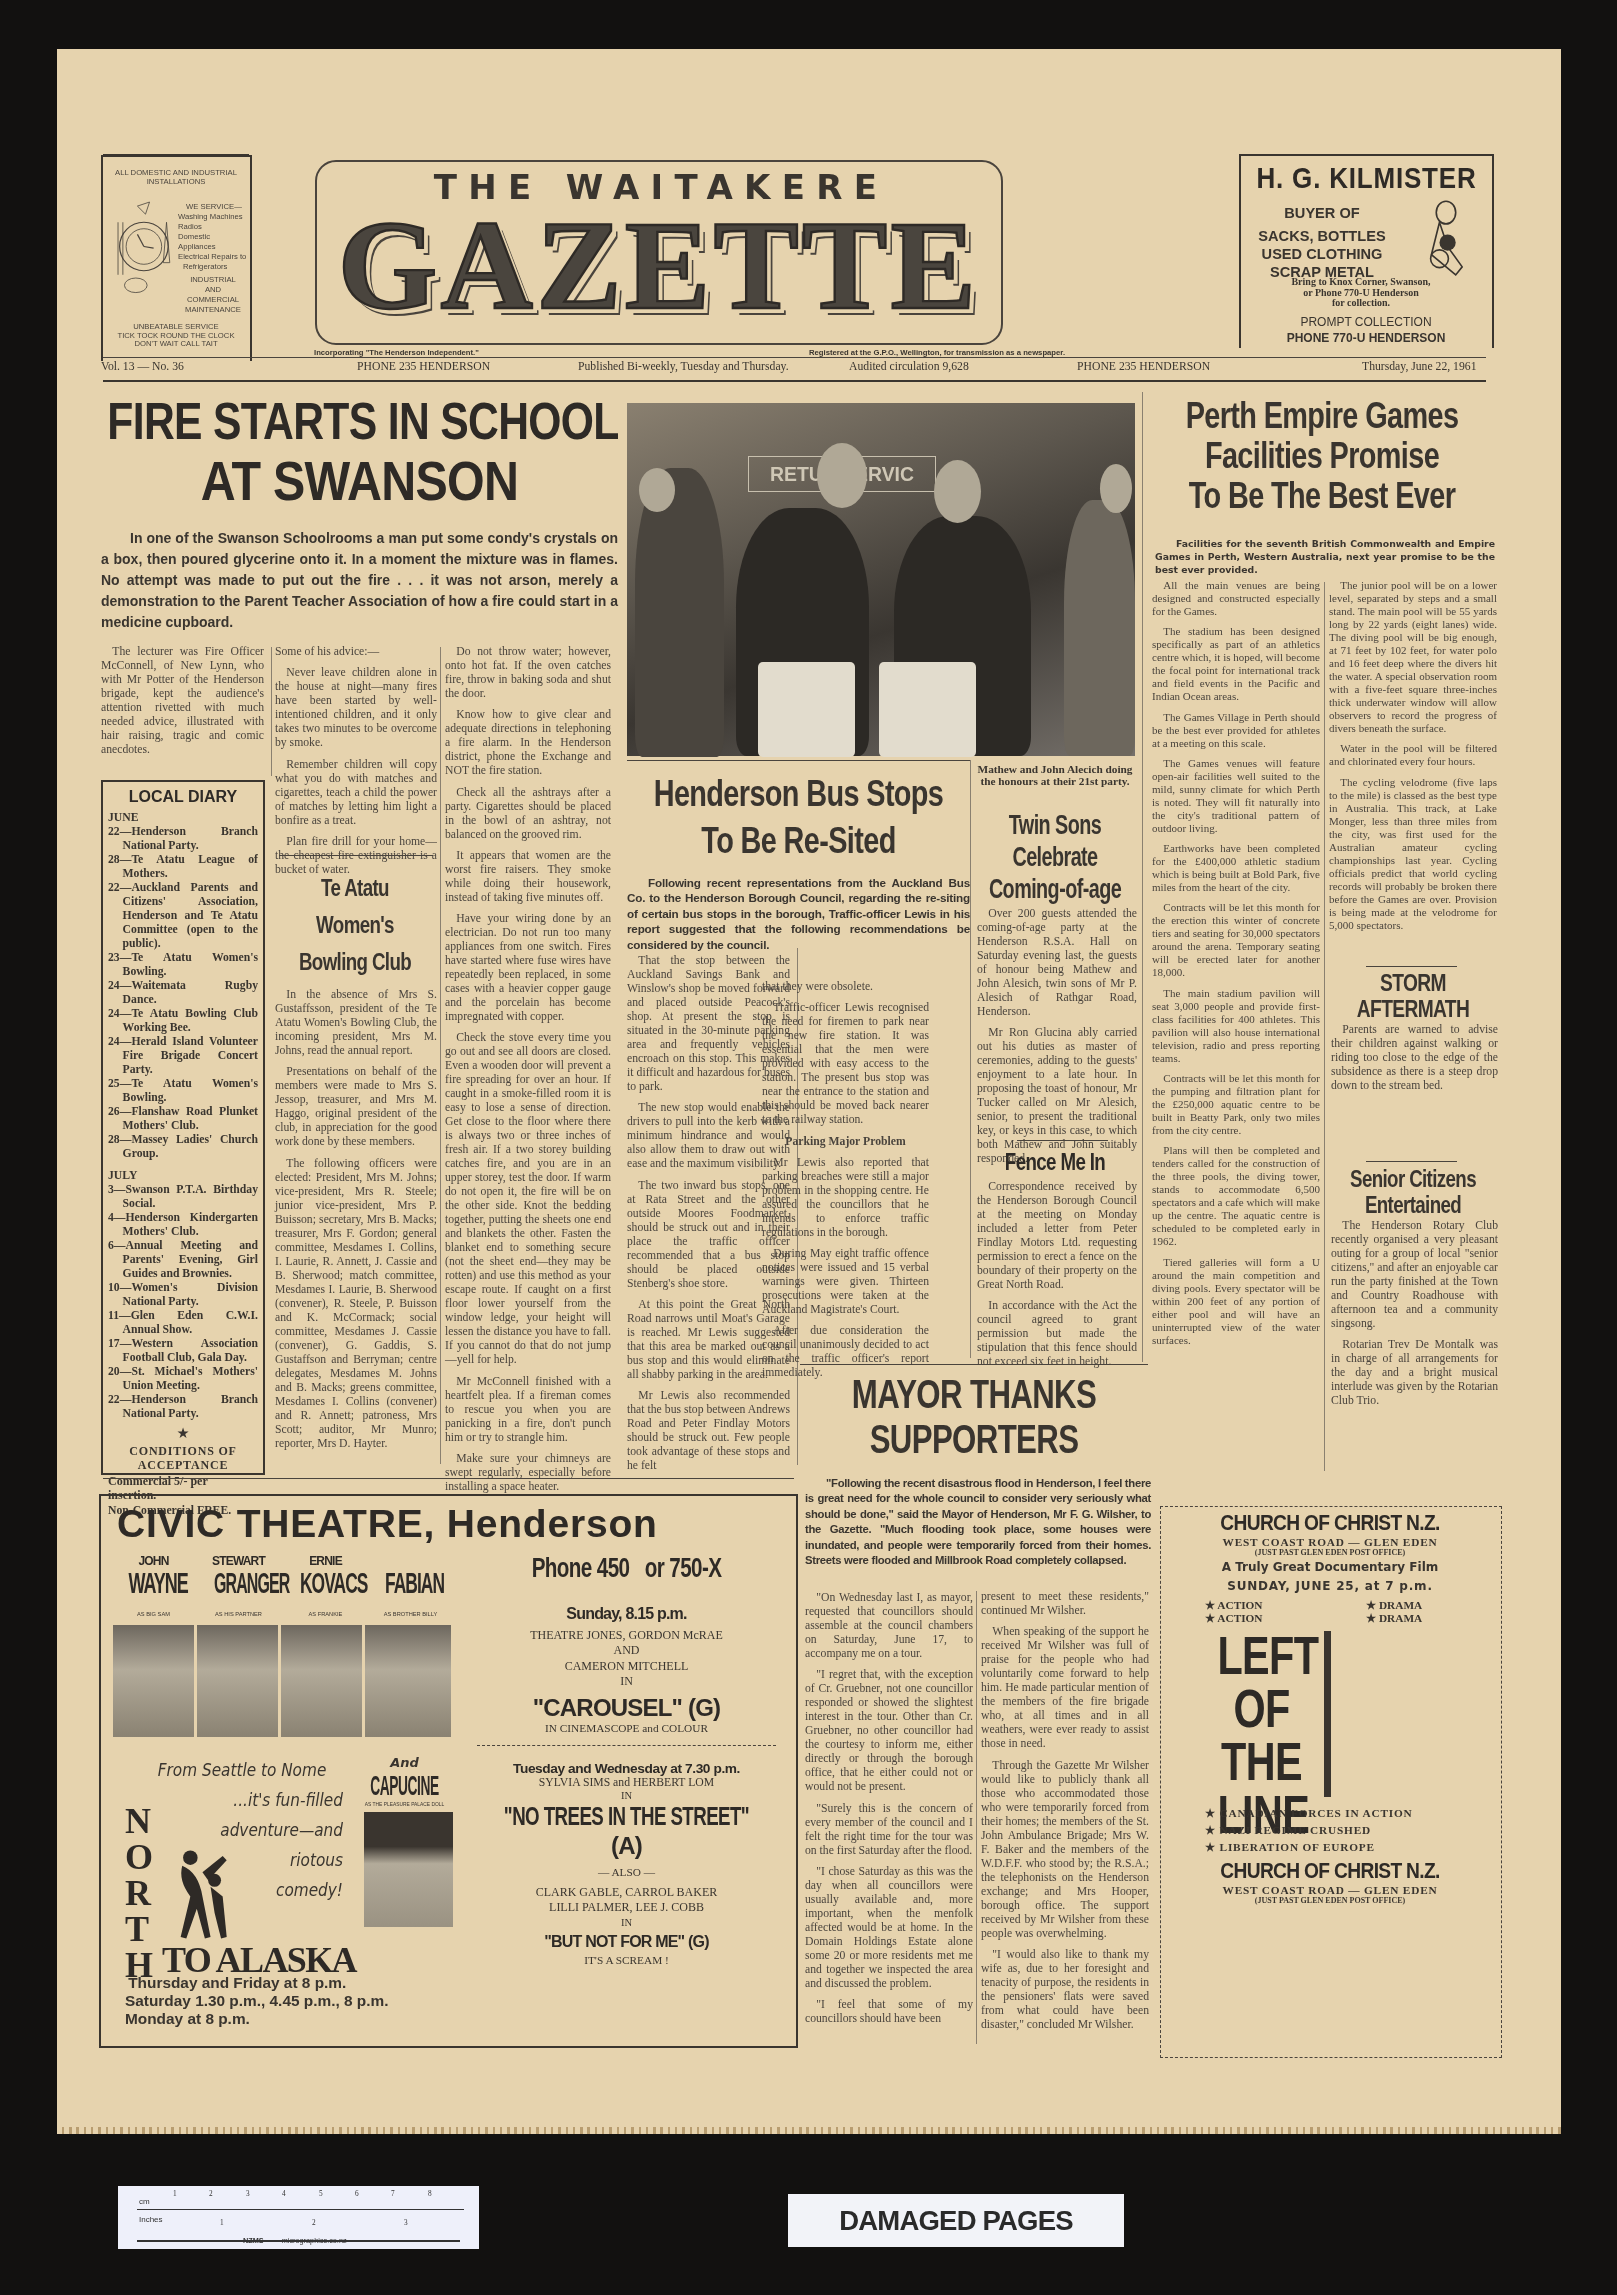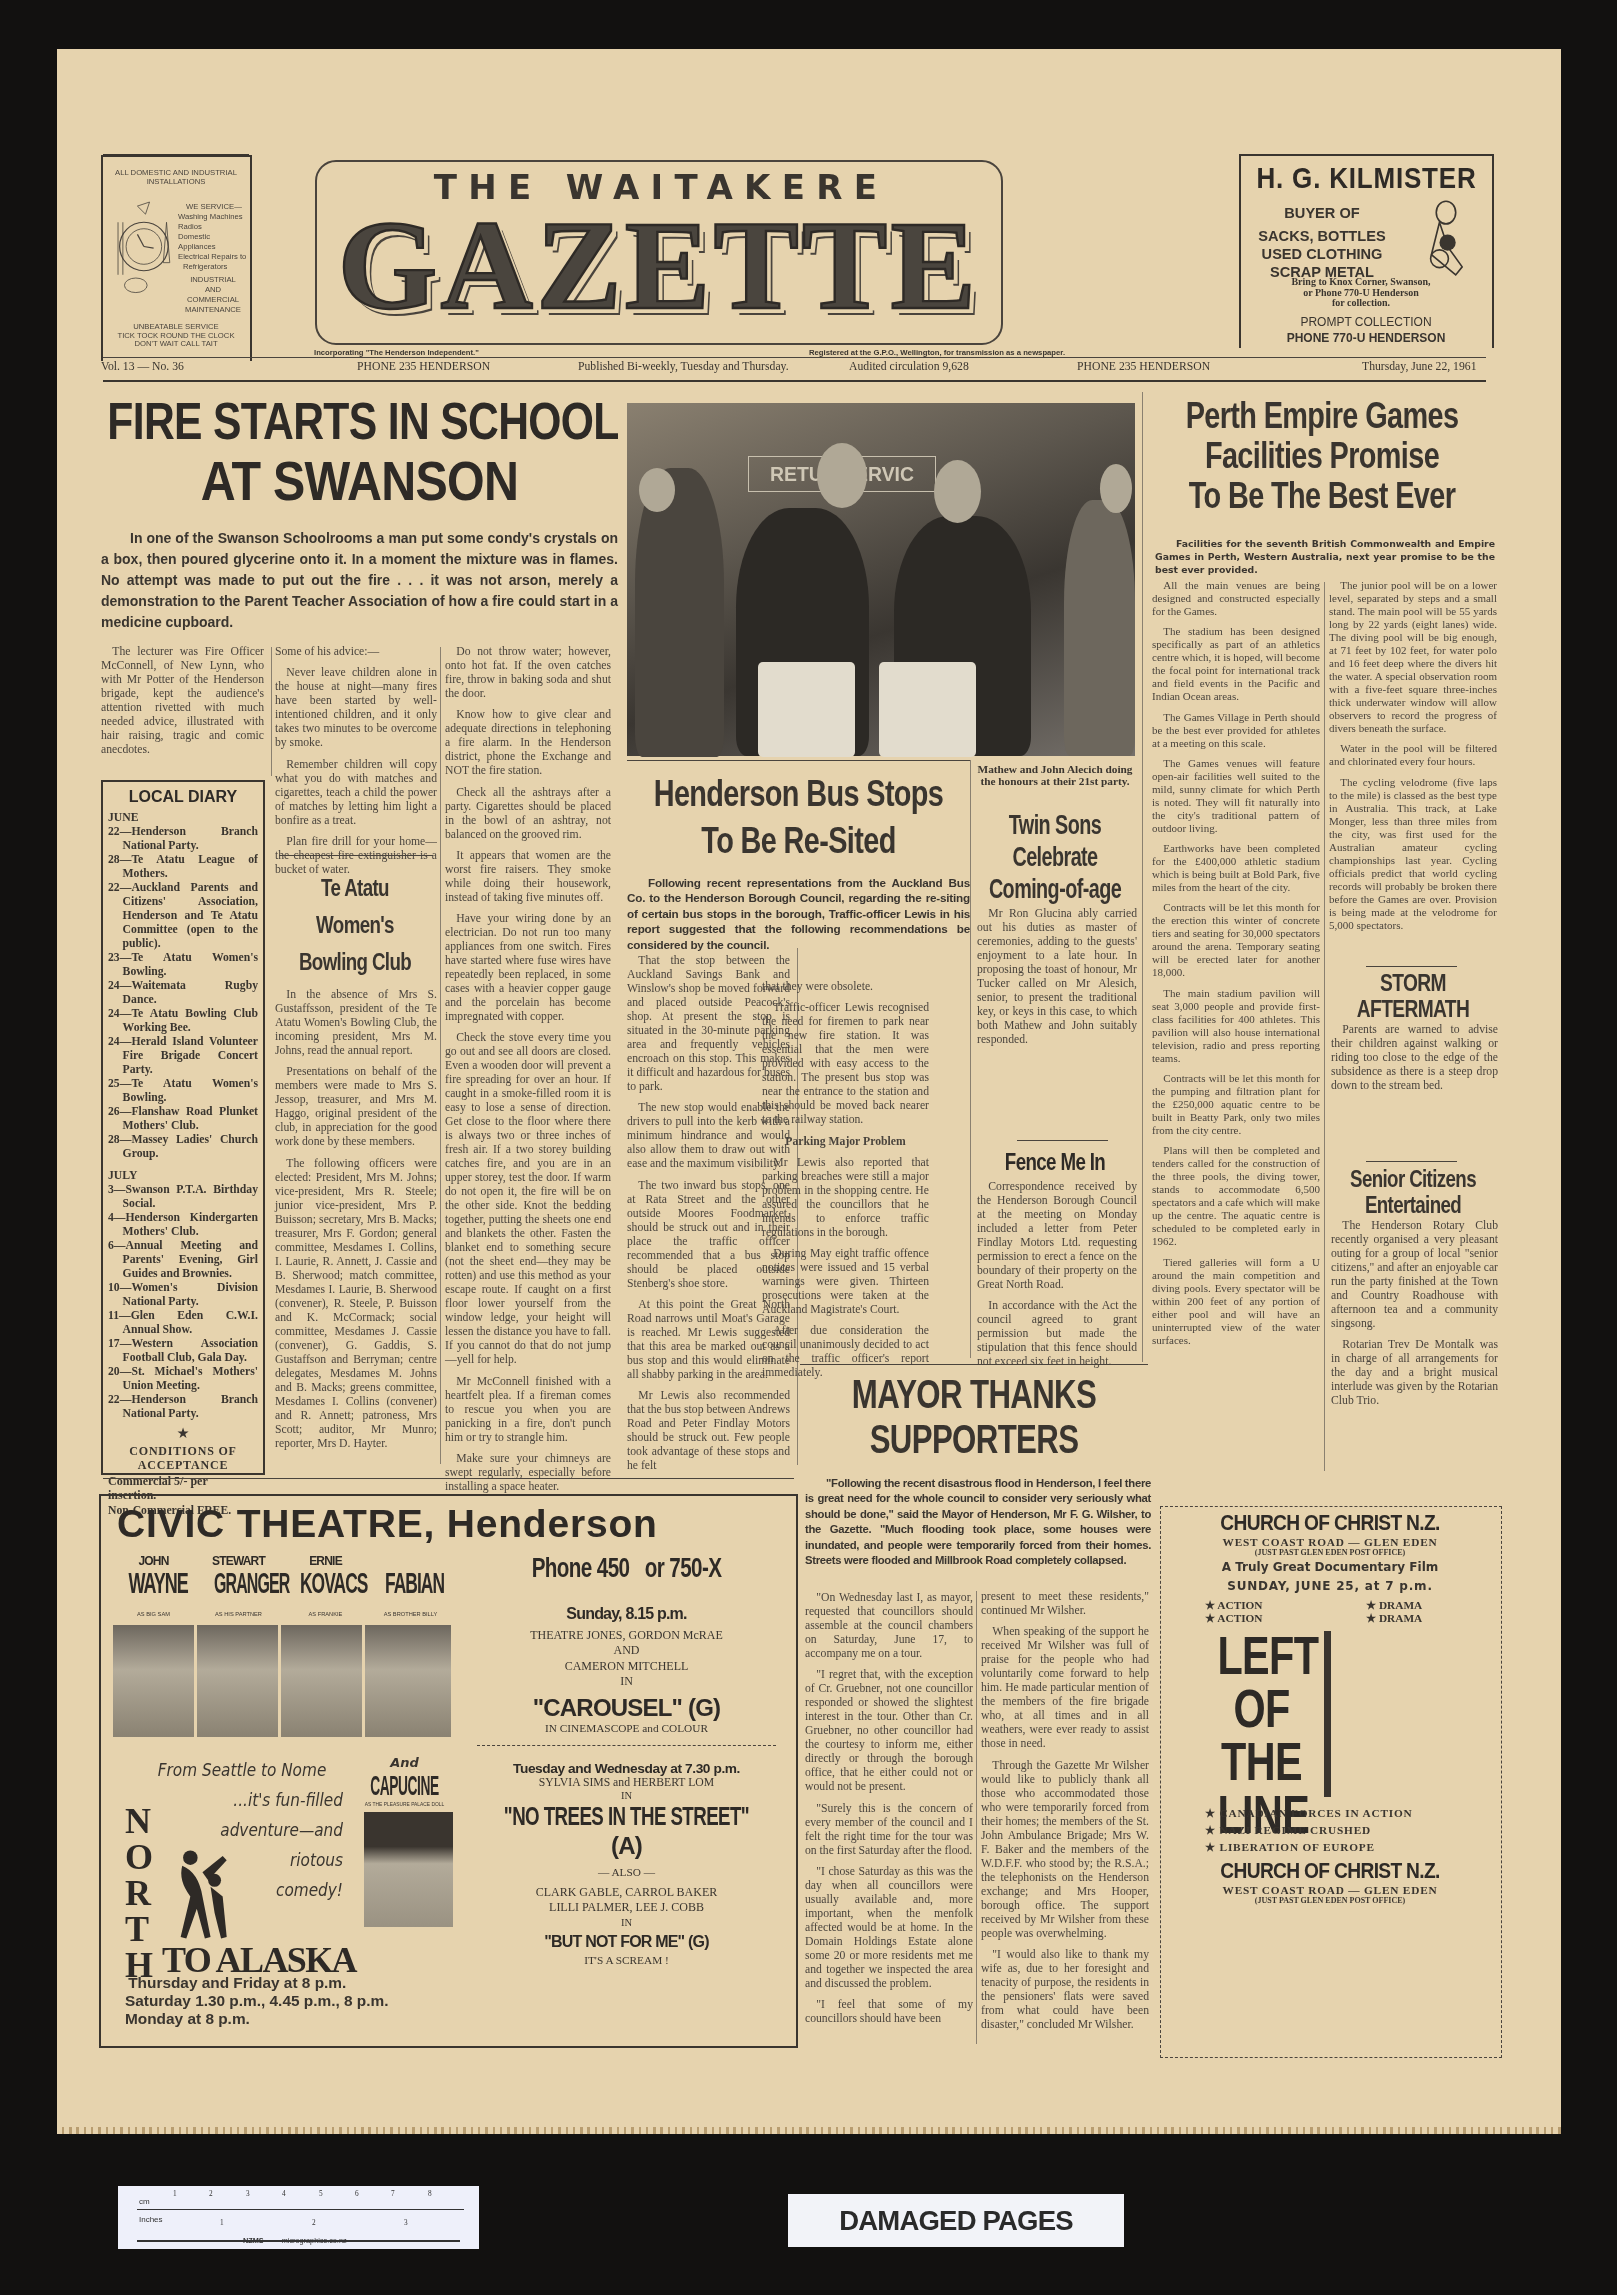--- a/index.html
+++ b/index.html
@@ -218,20 +218,21 @@
 </div>
 <div class="thin-v" style="left:970px;top:760px;height:598px;"></div>
 
 <div class="abs center" style="left:974px;top:763px;width:162px;font-family:'Liberation Serif',serif;font-weight:bold;font-size:11.3px;line-height:12px;color:#3a352f;">Mathew and John Alecich doing the honours at their 21st party.</div>
 <div class="abs center hd" style="left:974px;top:809px;width:162px;font-size:27.5px;line-height:32px;color:#3a352f;">
   <div style="transform:scaleX(0.72);white-space:nowrap;margin:0 -32px;">Twin Sons</div>
   <div style="transform:scaleX(0.72);white-space:nowrap;margin:0 -32px;">Celebrate</div>
   <div style="transform:scaleX(0.72);white-space:nowrap;margin:0 -32px;">Coming-of-age</div>
 </div>
 <div class="abs body-text" style="left:977px;top:907px;width:160px;">
+  <p>Over 200 guests attended the coming-of-age party at the Henderson R.S.A. Hall on Saturday evening last, the guests of honour being Mathew and John Alesich, twin sons of Mr P. Alesich of Rathgar Road, Henderson.</p>
   <p>Mr Ron Glucina ably carried out his duties as master of ceremonies, adding to the guests' enjoyment to a late hour. In proposing the toast of honour, Mr Tucker called on Mr Alesich, senior, to present the traditional key, or keys in this case, to which both Mathew and John suitably responded.</p>
 </div>
 
 <div class="rule-h" style="left:1017px;top:1140px;width:91px;height:0.8px;"></div>
 <div class="abs center hd" style="left:974px;top:1147px;width:162px;font-size:24px;line-height:29px;transform:scaleX(0.78);white-space:nowrap;">Fence Me In</div>
 <div class="abs body-text" style="left:977px;top:1180px;width:160px;">
   <p>Correspondence received by the Henderson Borough Council at the meeting on Monday included a letter from Peter Findlay Motors Ltd. requesting permission to erect a fence on the boundary of their property on the Great North Road.</p>
   <p>In accordance with the Act the council agreed to grant permission but made the stipulation that this fence should not exceed six feet in height.</p>
 </div>
 <div class="rule-h" style="left:800px;top:1364px;width:348px;height:0.8px;"></div>

